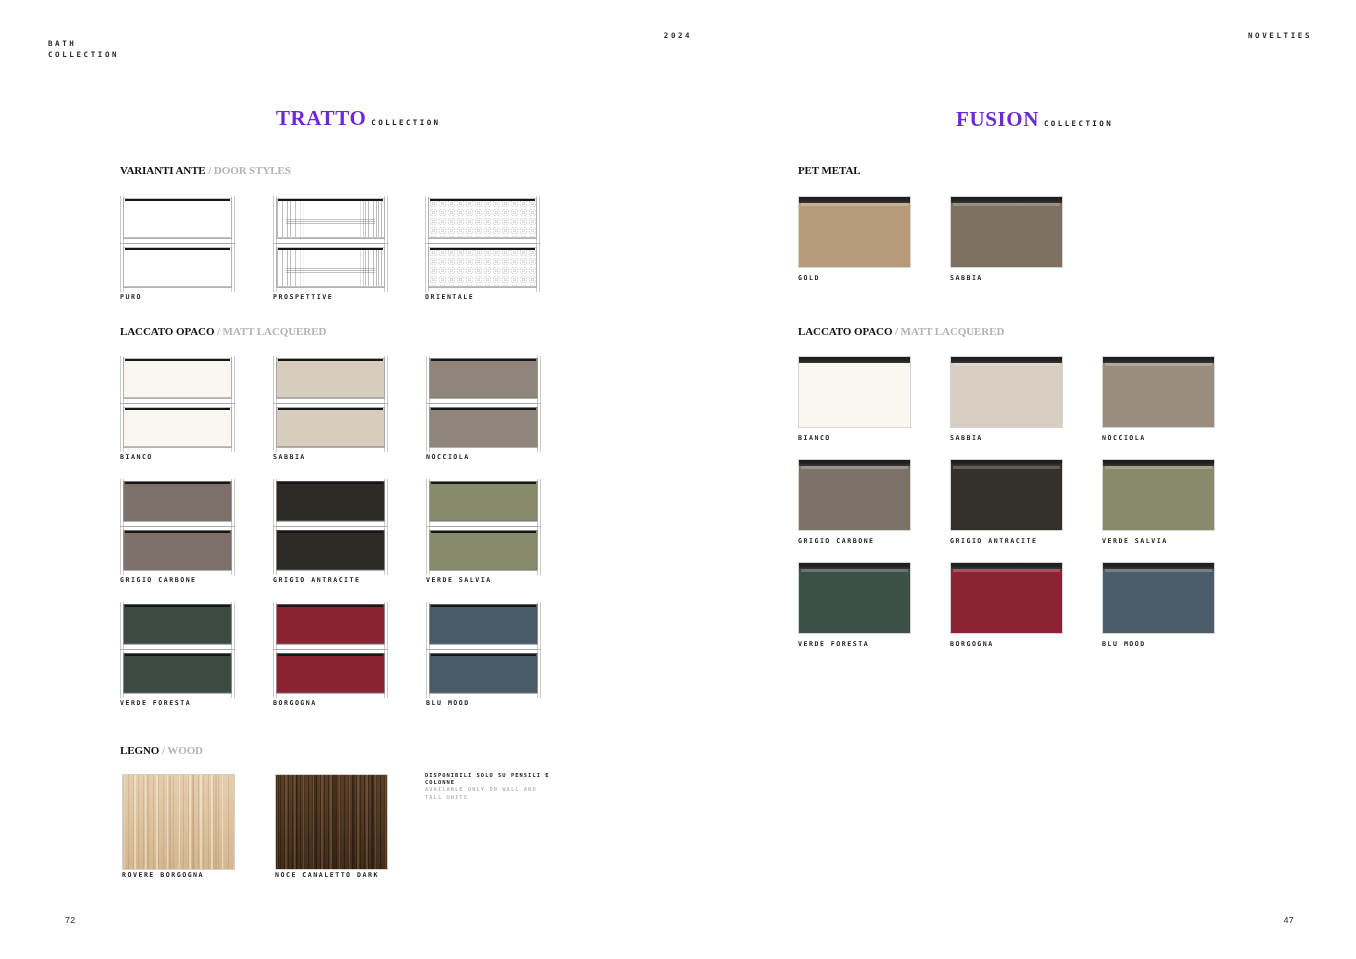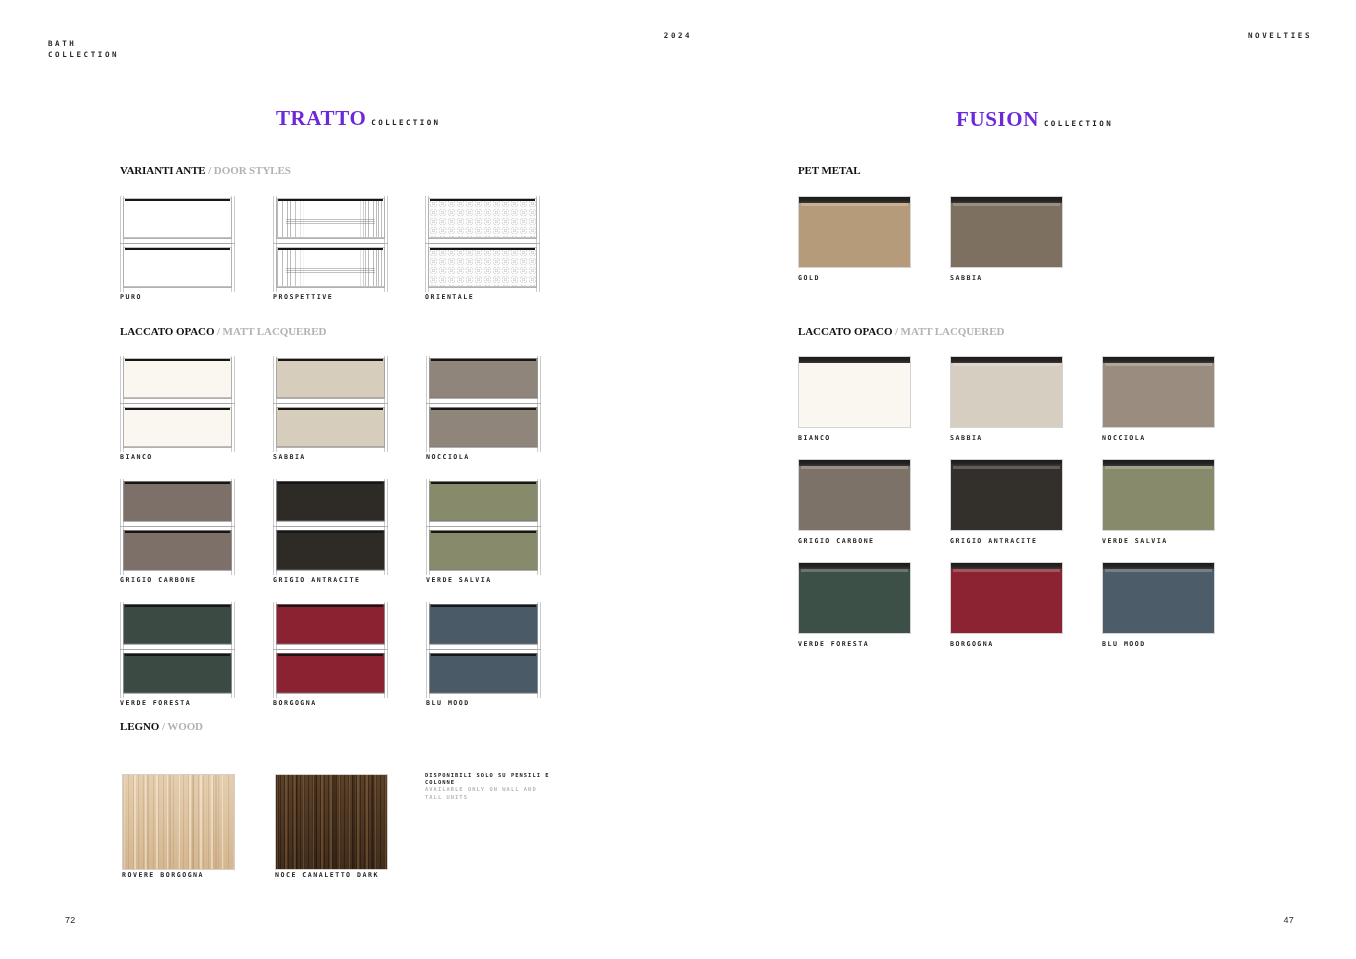--- a/index.html
+++ b/index.html
@@ -480,21 +480,21 @@
               <div class="plinth"></div>
             </div>
             <div class="midline"></div>
             <div class="sideL"></div>
             <div class="sideR"></div>
           </div>
         </div>
         <div class="swatch-label" style="left: 426px; top: 699px;">BLU MOOD</div>
       </div>
 
-    <div class="section-head" style="left:120px; top:720px;">
+    <div class="section-head" style="left:120px; top:744px;">
       <span class="sh-it">LEGNO</span>
       <span class="sh-en">/ WOOD</span>
     </div>
 
     <div class="swatch" style="left:122px; top:774px;">
       <div class="wood">
         <div class="grain" style="
           background-color:#dcc09a;
           background-image:
             repeating-linear-gradient(90deg, rgba(150,115,75,.20) 0px, rgba(150,115,75,.20) 1px, rgba(255,255,255,0) 1px, rgba(255,255,255,0) 5px),

